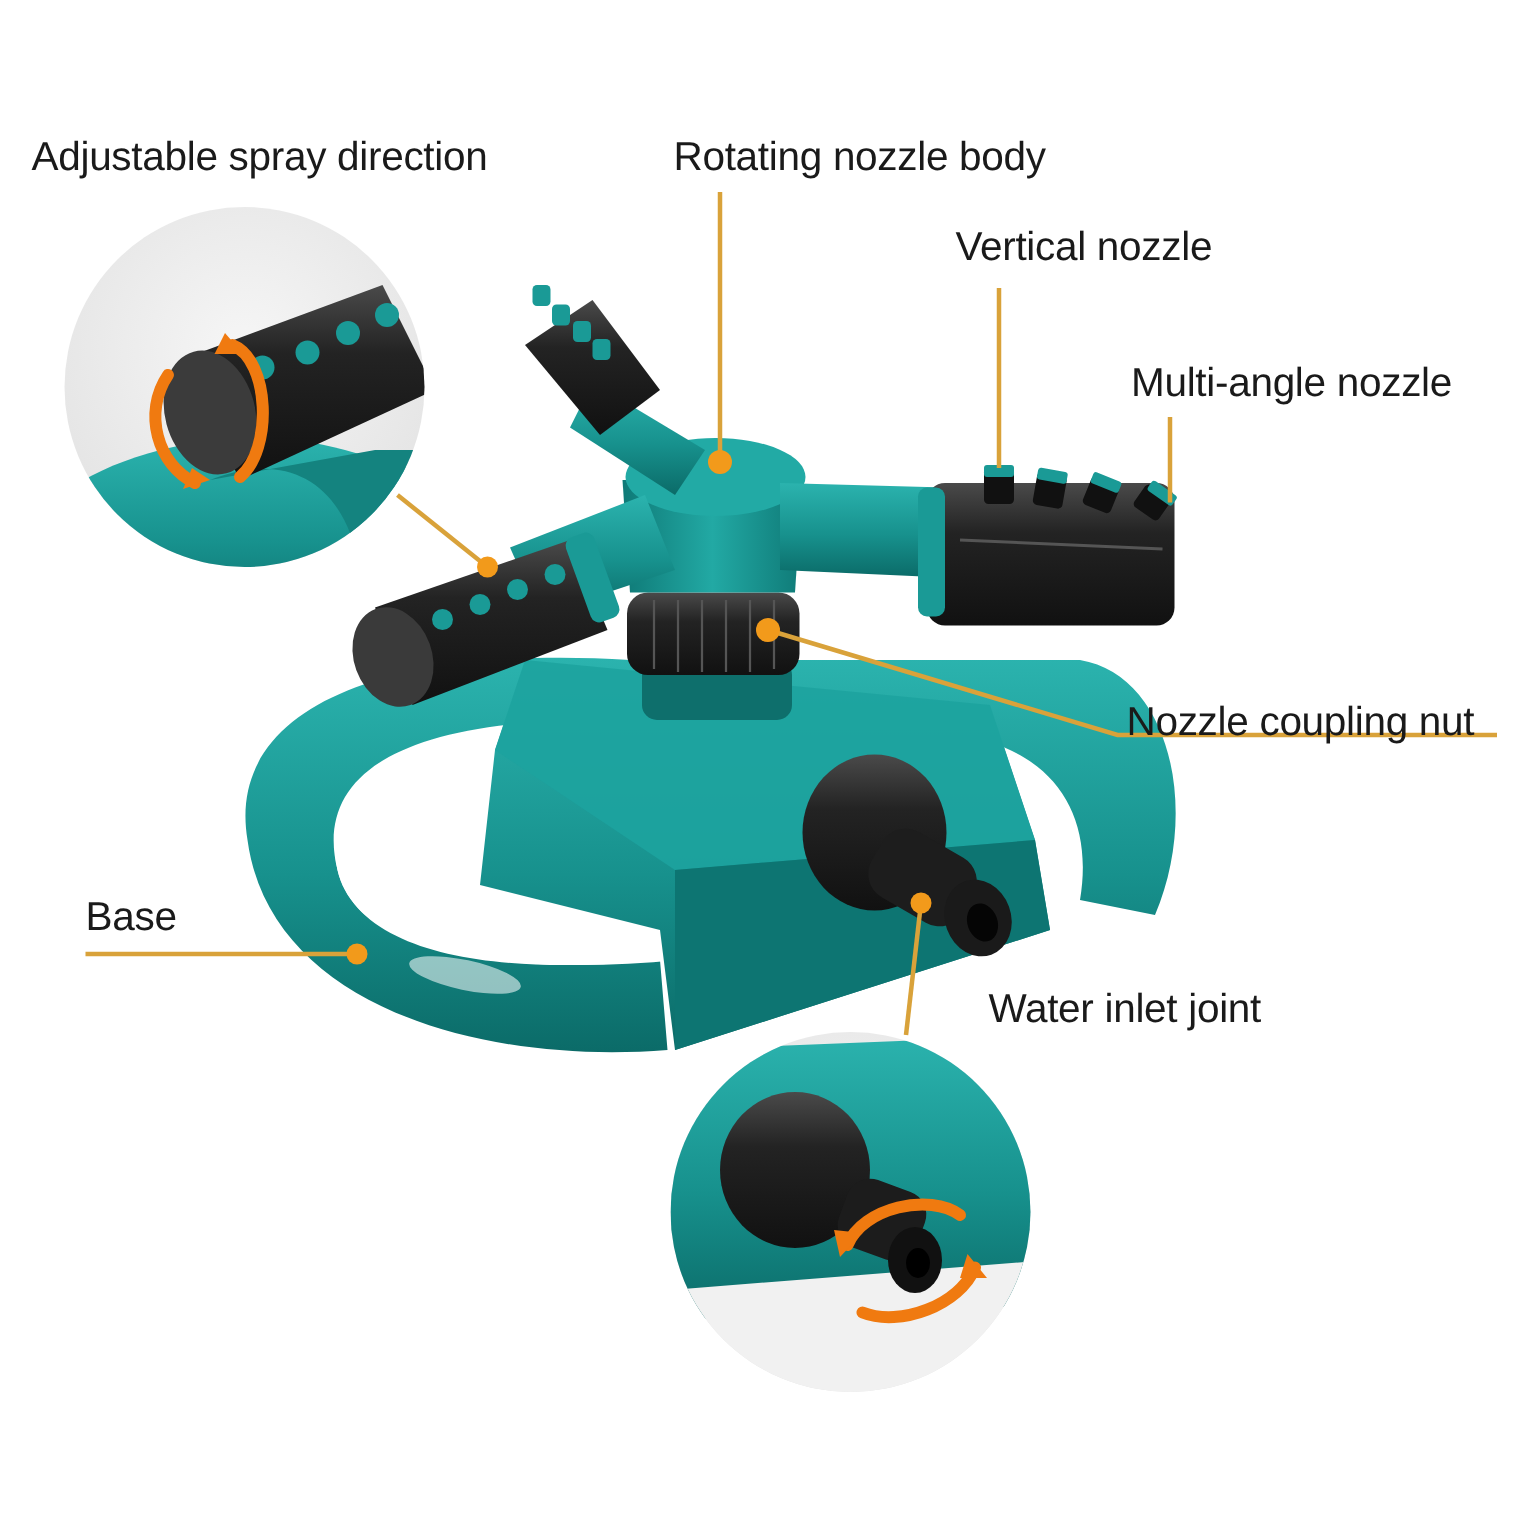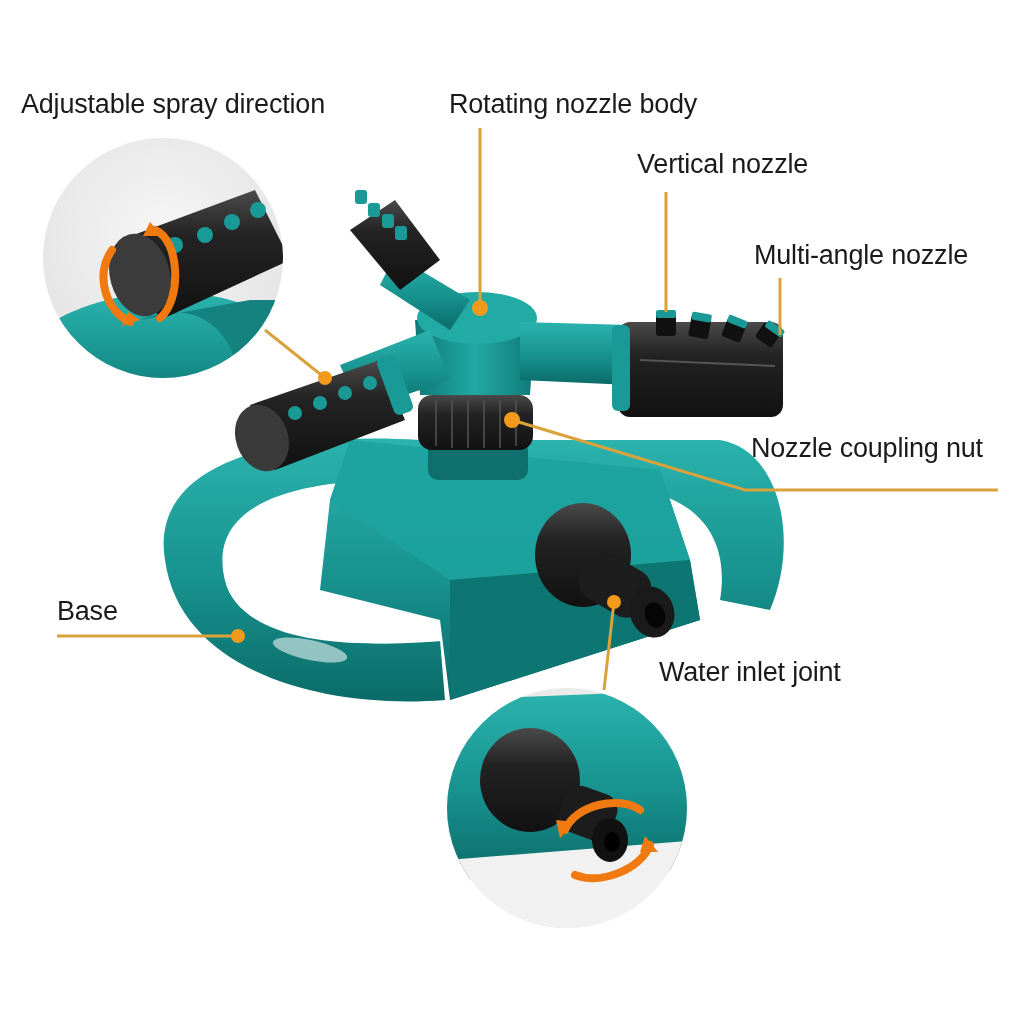--- a/index.html
+++ b/index.html
@@ -178,16 +178,16 @@
       <circle cx="238" cy="636" r="7"></circle>
       <circle cx="614" cy="602" r="7"></circle>
     </g>
   </svg>
 
   
   <div class="label" style="left:21px; top:91px;">Adjustable spray direction</div>
   <div class="label" style="left:436px; top:91px;margin-left:13px;">Rotating nozzle body</div>
   <div class="label" style="left:754px; top:242px;">Multi-angle nozzle</div>
   <div class="label" style="left:637px; top:151px;">Vertical nozzle</div>
-  <div class="label" style="left:751px; top:435px;">Nozzle coupling nut</div>
+  <div class="label" style="left:751px; top:468px;">Nozzle coupling nut</div>
   <div class="label" style="left:57px; top:598px;">Base</div>
   <div class="label" style="left:631px; top:659px;margin-left:28px;">Water inlet joint</div>
 </div>
 
 </body></html>

